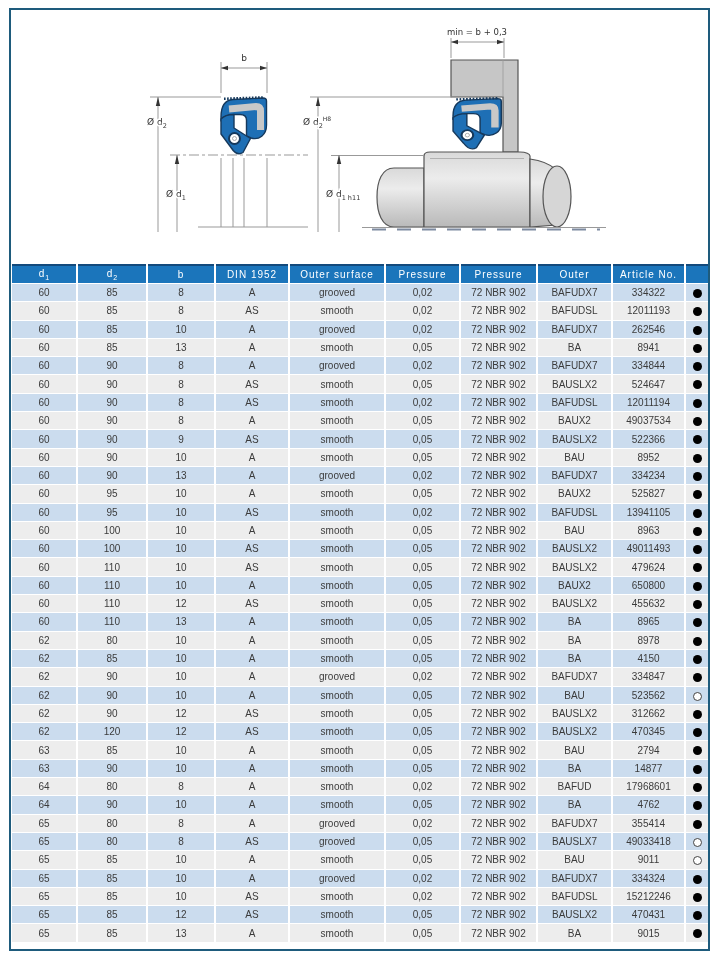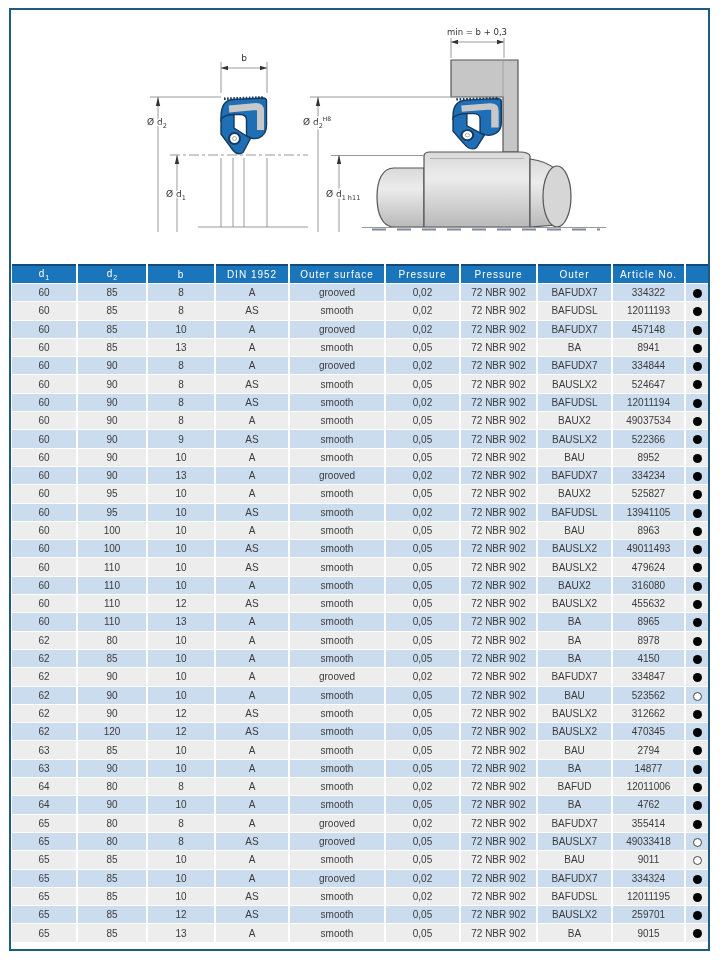--- a/index.html
+++ b/index.html
@@ -168,21 +168,21 @@
         </tr>
           <tr>
           <td>60</td>
           <td>85</td>
           <td>10</td>
           <td>A</td>
           <td>grooved</td>
           <td>0,02</td>
           <td>72 NBR 902</td>
           <td>BAFUDX7</td>
-          <td>457148</td>
+          <td>262546</td>
           <td><span class="dot dot-filled"></span></td>
         </tr>
           <tr>
           <td>60</td>
           <td>85</td>
           <td>13</td>
           <td>A</td>
           <td>smooth</td>
           <td>0,05</td>
           <td>72 NBR 902</td>
@@ -336,21 +336,21 @@
         </tr>
           <tr>
           <td>60</td>
           <td>110</td>
           <td>10</td>
           <td>A</td>
           <td>smooth</td>
           <td>0,05</td>
           <td>72 NBR 902</td>
           <td>BAUX2</td>
-          <td>316080</td>
+          <td>650800</td>
           <td><span class="dot dot-filled"></span></td>
         </tr>
           <tr>
           <td>60</td>
           <td>110</td>
           <td>12</td>
           <td>AS</td>
           <td>smooth</td>
           <td>0,05</td>
           <td>72 NBR 902</td>
@@ -468,21 +468,21 @@
         </tr>
           <tr>
           <td>64</td>
           <td>80</td>
           <td>8</td>
           <td>A</td>
           <td>smooth</td>
           <td>0,02</td>
           <td>72 NBR 902</td>
           <td>BAFUD</td>
-          <td>12011006</td>
+          <td>17968601</td>
           <td><span class="dot dot-filled"></span></td>
         </tr>
           <tr>
           <td>64</td>
           <td>90</td>
           <td>10</td>
           <td>A</td>
           <td>smooth</td>
           <td>0,05</td>
           <td>72 NBR 902</td>
@@ -540,33 +540,33 @@
         </tr>
           <tr>
           <td>65</td>
           <td>85</td>
           <td>10</td>
           <td>AS</td>
           <td>smooth</td>
           <td>0,02</td>
           <td>72 NBR 902</td>
           <td>BAFUDSL</td>
-          <td>12011195</td>
+          <td>15212246</td>
           <td><span class="dot dot-filled"></span></td>
         </tr>
           <tr>
           <td>65</td>
           <td>85</td>
           <td>12</td>
           <td>AS</td>
           <td>smooth</td>
           <td>0,05</td>
           <td>72 NBR 902</td>
           <td>BAUSLX2</td>
-          <td>259701</td>
+          <td>470431</td>
           <td><span class="dot dot-filled"></span></td>
         </tr>
           <tr>
           <td>65</td>
           <td>85</td>
           <td>13</td>
           <td>A</td>
           <td>smooth</td>
           <td>0,05</td>
           <td>72 NBR 902</td>

